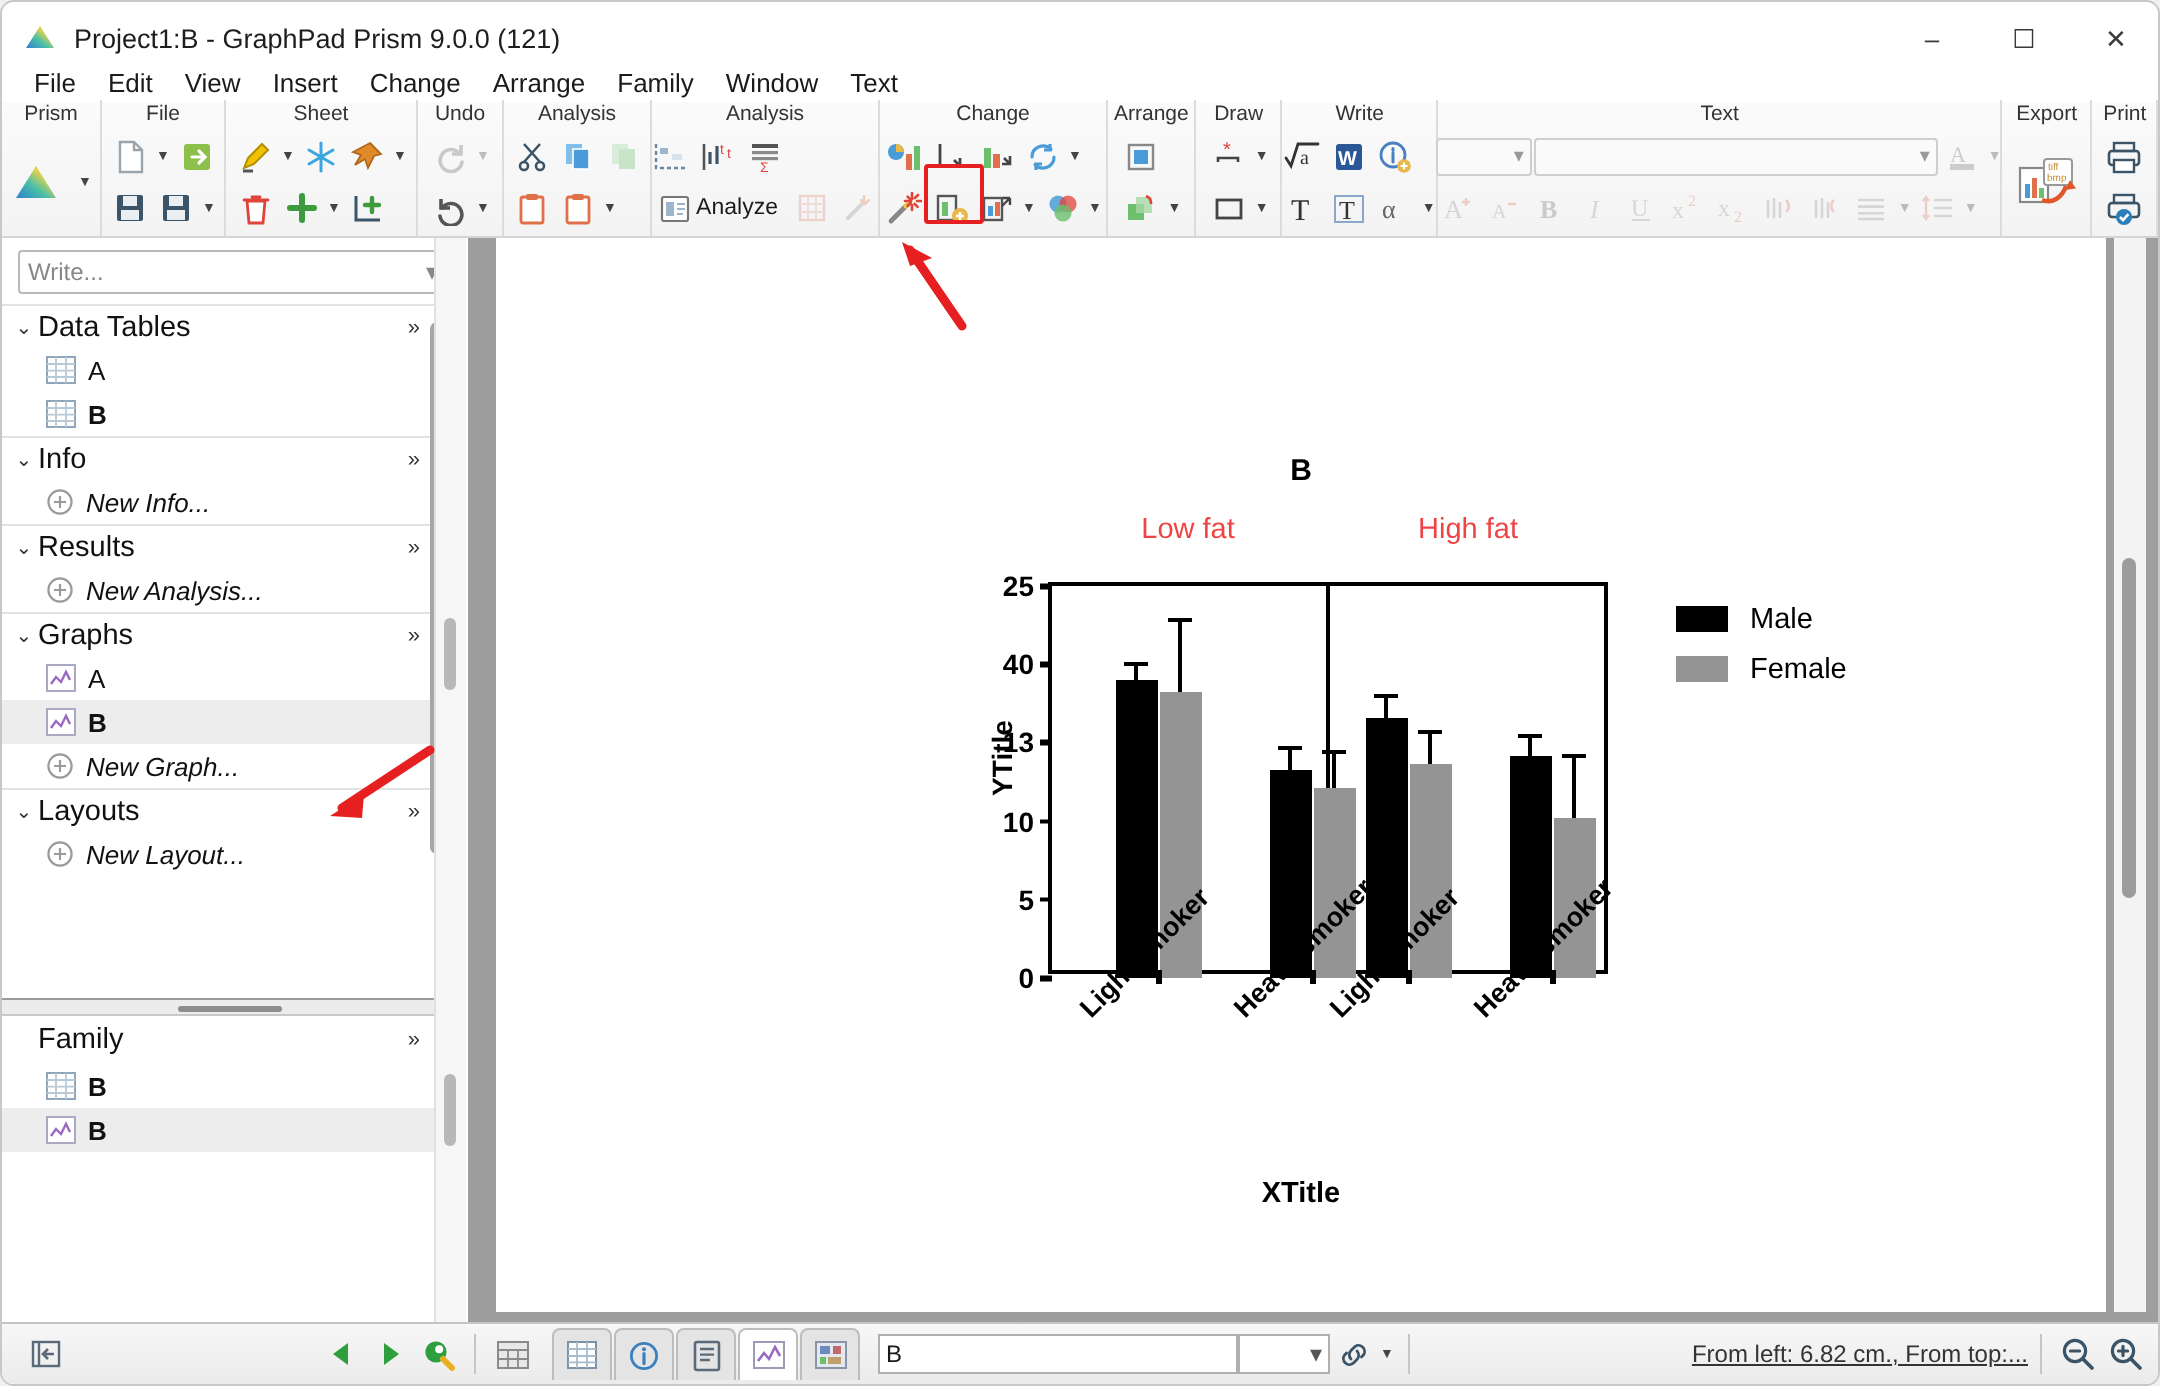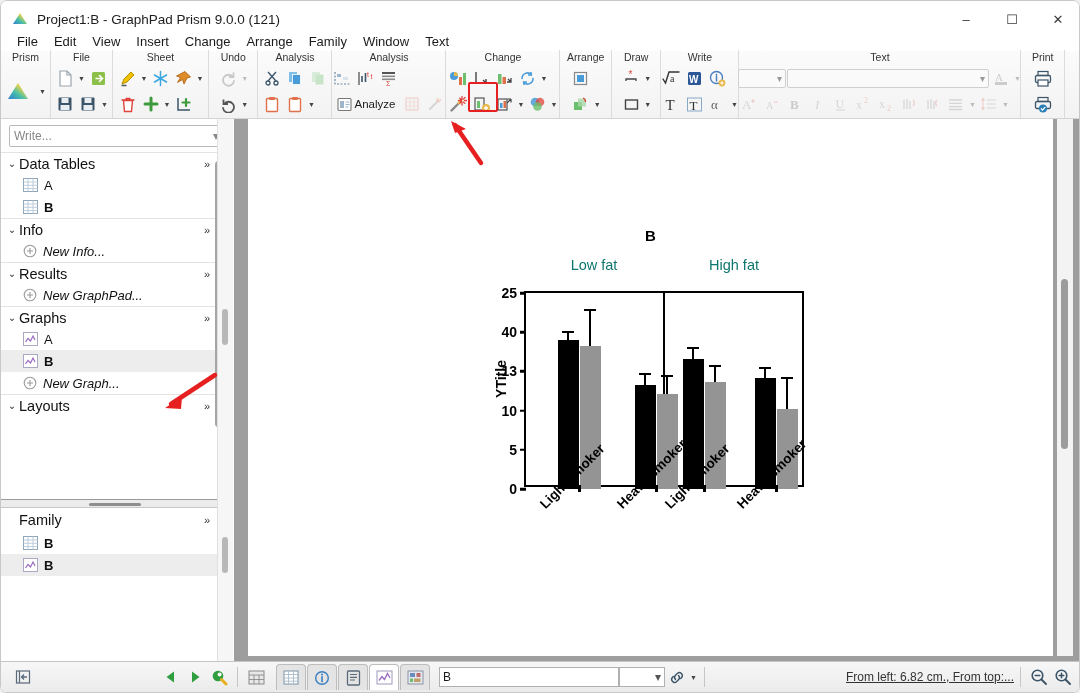--- a/index.html
+++ b/index.html
@@ -102,21 +102,21 @@
               background:#ffffff; }
   .canv-scroll { position:absolute; right:8px; top:0; width:16px; height:537px;
                  background:#f3f3f3; }
   .canv-scroll .thumb { position:absolute; left:4px; top:160px; width:7px; height:170px;
                         background:#9c9c9c; border-radius:4px; }
 
   
   .chart { position:absolute; left:0; top:0; width:805px; height:537px; }
   .ch-title { position:absolute; left:0; top:108px; width:805px; text-align:center;
               font-size:15px; font-weight:bold; color:#000; }
-  .grp-label { position:absolute; font-size:14.5px; color:#0f766e; text-align:center; }
+  .grp-label { position:absolute; font-size:14.5px; color:#ef4444; text-align:center; }
   .plotbox { position:absolute; left:276px; top:172px; width:280px; height:196px;
              border:2.5px solid #000; background:#fff; }
   .plotdiv { position:absolute; left:50%; top:0; width:2.5px; height:100%;
              background:#000; margin-left:-1.2px; }
   .yaxis-lab { position:absolute; left:-44px; top:78px; font-size:14px; font-weight:bold;
                color:#000; transform:rotate(-90deg); transform-origin:center; }
   .ytick { position:absolute; right:100%; width:46px; text-align:right;
            font-size:14px; font-weight:bold; color:#000;
            transform:translateY(-50%); padding-right:9px; }
   .ytickmark { position:absolute; right:100%; width:6px; height:2.5px; background:#000;
@@ -689,20 +689,38 @@
                   <path d="M3 3v10M1.5 4.5L3 2.5l1.5 2M1.5 11.5L3 13.5l1.5-2" stroke="#e07a6a" stroke-width="1.1" fill="none"></path>
                   <path d="M7 4h9M7 8h9M7 12h9" stroke="#999" stroke-width="1.2"></path>
                 </svg>
           </span>
           <span class="caret dis">▼</span>
         </div>
       </div>
         </div>
     </div>
 
+    <div class="rgroup" style="width:50px">
+      <div class="rg-label">Export</div>
+      <div class="rg-body">
+        <span class="ic big">
+          <svg width="30" height="26" viewBox="0 0 30 26">
+            <rect x="2" y="6" width="14" height="17" fill="#fff" stroke="#888" stroke-width="1.1"></rect>
+            <rect x="4.5" y="14" width="2.5" height="7" fill="#4a9cd8"></rect>
+            <rect x="8" y="11" width="2.5" height="10" fill="#e0704a"></rect>
+            <rect x="11.5" y="16" width="2.5" height="5" fill="#6cbf6c"></rect>
+            <rect x="14" y="1.5" width="14" height="13" rx="1.5" fill="#fff" stroke="#999" stroke-width="1"></rect>
+            <text x="16" y="7" font-size="5" fill="#c09030" font-family="sans-serif">tiff</text>
+            <text x="15.5" y="12.5" font-size="5" fill="#c09030" font-family="sans-serif">bmp</text>
+            <path d="M13 22c5 2 10-1 12-7" stroke="#e0572a" stroke-width="2.2" fill="none"></path>
+            <path d="M27 12l-2.5 5 5.5-.8z" fill="#e0572a"></path>
+          </svg>
+        </span>
+      </div>
+    </div>
 
     <div class="rgroup" style="width:44px">
       <div class="rg-label">Print</div>
       <div class="rg-body">
           <div class="rg-rows">
         <div class="rg-row">
           <span class="ic">
             <svg width="18" height="17" viewBox="0 0 18 17">
                   <rect x="4" y="1.5" width="10" height="4" fill="none" stroke="#3b5468" stroke-width="1.2"></rect>
                   <rect x="1.5" y="5.5" width="15" height="7" rx="1.5" fill="none" stroke="#3b5468" stroke-width="1.3"></rect>
@@ -784,21 +802,21 @@
           <span class="sect-title">Results</span>
           <span class="dblarrow">»</span>
         </div>
         <div class="navitem">
           <span style="display:inline-flex">
             <svg width="14" height="14" viewBox="0 0 14 14">
               <circle cx="7" cy="7" r="5.8" fill="none" stroke="#9a9a9a" stroke-width="1.1"></circle>
               <path d="M7 4v6M4 7h6" stroke="#9a9a9a" stroke-width="1.1"></path>
             </svg>
           </span>
-          <span class="nlabel it">New GraphPad...</span>
+          <span class="nlabel it">New Analysis...</span>
         </div>
         <div class="secthead">
           <span class="chev">⌄</span>
           <span class="sect-title">Graphs</span>
           <span class="dblarrow">»</span>
         </div>
         <div class="navitem">
           <span style="display:inline-flex">
             <svg width="15" height="14" viewBox="0 0 15 14">
               <rect x="0.5" y="0.5" width="14" height="13" fill="#fff" stroke="#a9a9c4" stroke-width="1"></rect>
@@ -822,20 +840,29 @@
               <circle cx="7" cy="7" r="5.8" fill="none" stroke="#9a9a9a" stroke-width="1.1"></circle>
               <path d="M7 4v6M4 7h6" stroke="#9a9a9a" stroke-width="1.1"></path>
             </svg>
           </span>
           <span class="nlabel it">New Graph...</span>
         </div>
         <div class="secthead">
           <span class="chev">⌄</span>
           <span class="sect-title">Layouts</span>
           <span class="dblarrow">»</span>
+        </div>
+        <div class="navitem">
+          <span style="display:inline-flex">
+            <svg width="14" height="14" viewBox="0 0 14 14">
+              <circle cx="7" cy="7" r="5.8" fill="none" stroke="#9a9a9a" stroke-width="1.1"></circle>
+              <path d="M7 4v6M4 7h6" stroke="#9a9a9a" stroke-width="1.1"></path>
+            </svg>
+          </span>
+          <span class="nlabel it">New Layout...</span>
         </div>
       </div>
 
     <div class="navscroll">
       <div class="thumb"></div>
     </div>
 
     <div class="hsplit">
       <div class="grip"></div>
     </div>
@@ -923,21 +950,32 @@
             <div class="bar" style="left: 228.5px; width: 21px; top: 84.672px; height: 111.328px; background: rgb(0, 0, 0);"></div>
             <div class="errbar" style="left: 238px; top: 74.48px; height: 10.192px;"></div>
             <div class="errcap" style="left: 233px; top: 74.48px; width: 12px;"></div>
             <div class="bar" style="left: 250.5px; width: 21px; top: 116.032px; height: 79.968px; background: rgb(148, 148, 148);"></div>
             <div class="errbar" style="left: 260px; top: 83.888px; height: 32.144px;"></div>
             <div class="errcap" style="left: 255px; top: 83.888px; width: 12px;"></div>
             <div class="xtickmark" style="left: 249px;"></div>
             <div class="xlab" style="left: 208px; top: 208px;">Heavy smoker</div>
           </div>
 
-
+        <div class="xtitle">XTitle</div>
+
+        <div class="legend" id="legend">
+            <div class="legrow">
+              <span class="legswatch" style="background: rgb(0, 0, 0);"></span>
+              <span class="legtxt">Male</span>
+            </div>
+            <div class="legrow">
+              <span class="legswatch" style="background: rgb(148, 148, 148);"></span>
+              <span class="legtxt">Female</span>
+            </div>
+          </div>
       </div>
     </div>
     <div class="canv-scroll">
       <div class="thumb"></div>
     </div>
   </div>
 
   <svg class="arrow" style="left:440px; top:118px; width:60px; height:48px;" viewBox="0 0 60 48">
     <path d="M40 44 L14 6" stroke="#e62020" stroke-width="4.5" stroke-linecap="round"></path>
     <path d="M10 2 L25 10 L14 14 Z" fill="#e62020"></path>

